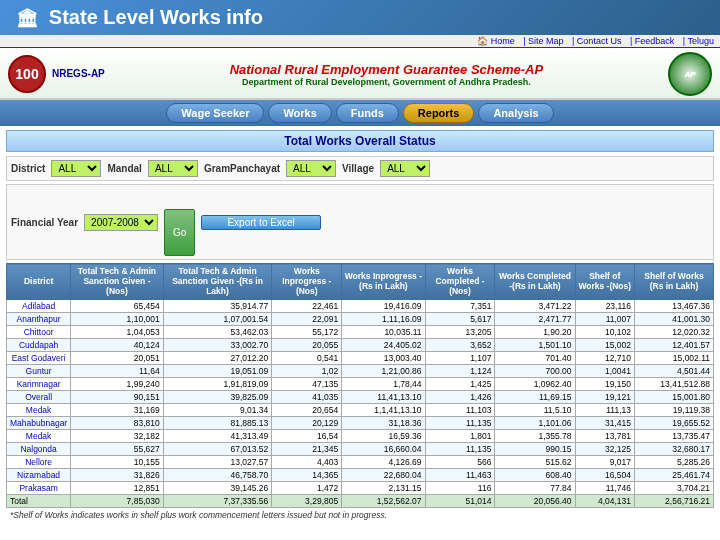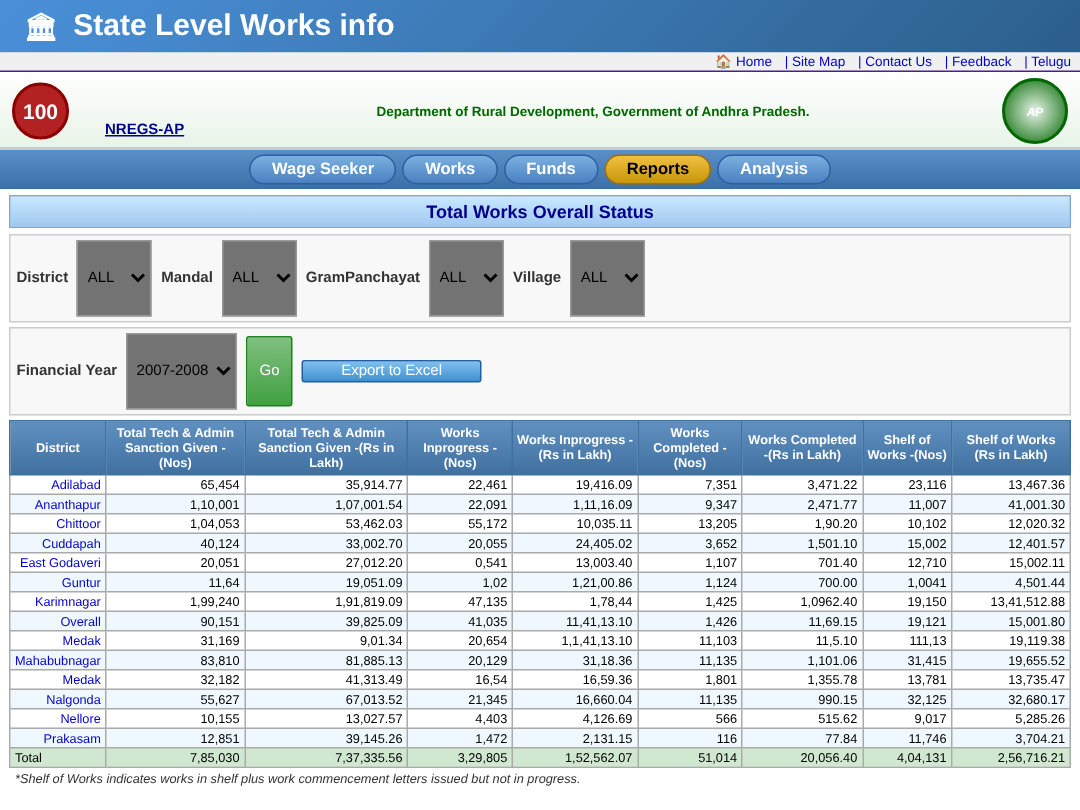--- a/index.html
+++ b/index.html
@@ -23,42 +23,41 @@
       background: linear-gradient(180deg, #fff 0%, #e8f4e8 100%);
       border-bottom: 2px solid #ccc;
       padding: 4px 8px 2px 8px;
       display: flex;
       align-items: center;
       gap: 8px;
       position: relative;
     }
     .logo-section {
       display: flex;
-      align-items: flex-end;
-      gap: 24px;
+      align-items: center;
+      gap: 6px;
     }
     .logo-100 {
       background: #b22222;
       color: white;
       font-weight: bold;
       font-size: 14px;
       width: 38px;
       height: 38px;
       border-radius: 50%;
       display: flex;
       align-items: center;
       justify-content: center;
       border: 2px solid #8b0000;
     }
     .logo-text-nregs {
       font-size: 10px;
       font-weight: bold;
       color: #00008b;
       line-height: 1.2;
-      text-decoration: underline;
     }
     .center-header {
       flex: 1;
       text-align: center;
     }
     .scheme-title {
       font-size: 13px;
       font-weight: bold;
       color: #cc0000;
       font-style: italic;
@@ -142,32 +141,33 @@
       align-items: center;
       margin-bottom: 3px;
       background: #f8f8f8;
       padding: 3px 4px;
       border: 1px solid #ccc;
     }
     .filter-label { font-size: 10px; font-weight: bold; color: #333; }
     .filter-select {
       font-size: 10px;
       border: 1px solid #999;
-      padding: 18px 2px;
-      background: #737373;
+      padding: 1px 2px;
+      background: #bef264;
       min-width: 50px;
     }
     .filter-btn {
       background: linear-gradient(180deg, #80c080 0%, #40a040 100%);
       color: white;
       border: 1px solid #208020;
       padding: 17px 8px;
       font-size: 10px;
       cursor: pointer;
       border-radius: 2px;
+      margin-top: 21px;
     }
     .export-btn {
       background: linear-gradient(180deg, #80c0f0 0%, #4090d0 100%);
       color: white;
       border: 1px solid #2060a0;
       padding: 1px 25px;
       font-size: 10px;
       cursor: pointer;
       border-radius: 2px;
     }
@@ -188,21 +188,21 @@
       line-height: 1.2;
     }
     .data-table td {
       border: 1px solid #aaa;
       padding: 1px 3px;
       text-align: right;
       font-size: 8.5px;
       background: #fff;
     }
     .data-table td.district-name {
-      text-align: right;
+      text-align: center;
       color: #0000cc;
       cursor: pointer;
     }
     .data-table tr:nth-child(even) td { background: #f0f8ff; }
     .data-table tr.total-row td {
       background: #d0e8d0;
       font-weight: normal;
     }
 
     
@@ -230,20 +230,21 @@
 </div>
 
 <div class="header">
   <div class="logo-section">
     <div class="logo-100">
       <span>100</span>
     </div>
     <div class="logo-text-nregs">NREGS-AP</div>
   </div>
   <div class="center-header">
+    <div class="scheme-title">National Rural Employment Guarantee Scheme-AP</div>
     <div class="dept-title">Department of Rural Development, Government of Andhra Pradesh.</div>
   </div>
   <div class="right-logo">AP</div>
 </div>
 
 <div class="nav-bar">
   <div class="nav-item">Wage Seeker</div>
   <div class="nav-item">Works</div>
   <div class="nav-item">Funds</div>
   <div class="nav-item active">Reports</div>
@@ -308,21 +309,21 @@
             <td>3,471.22</td>
             <td>23,116</td>
             <td>13,467.36</td>
           </tr>
           <tr>
             <td class="district-name">Ananthapur</td>
             <td>1,10,001</td>
             <td>1,07,001.54</td>
             <td>22,091</td>
             <td>1,11,16.09</td>
-            <td>9,347</td>
+            <td>5,617</td>
             <td>2,471.77</td>
             <td>11,007</td>
             <td>41,001.30</td>
           </tr>
           <tr>
             <td class="district-name">Chittoor</td>
             <td>1,04,053</td>
             <td>53,462.03</td>
             <td>55,172</td>
             <td>10,035.11</td>
@@ -433,20 +434,31 @@
           <tr>
             <td class="district-name">Nellore</td>
             <td>10,155</td>
             <td>13,027.57</td>
             <td>4,403</td>
             <td>4,126.69</td>
             <td>566</td>
             <td>515.62</td>
             <td>9,017</td>
             <td>5,285.26</td>
+          </tr>
+          <tr>
+            <td class="district-name">Nizamabad</td>
+            <td>31,826</td>
+            <td>46,758.70</td>
+            <td>14,365</td>
+            <td>22,680.04</td>
+            <td>11,463</td>
+            <td>608.40</td>
+            <td>16,504</td>
+            <td>25,461.74</td>
           </tr>
           <tr>
             <td class="district-name">Prakasam</td>
             <td>12,851</td>
             <td>39,145.26</td>
             <td>1,472</td>
             <td>2,131.15</td>
             <td>116</td>
             <td>77.84</td>
             <td>11,746</td>

